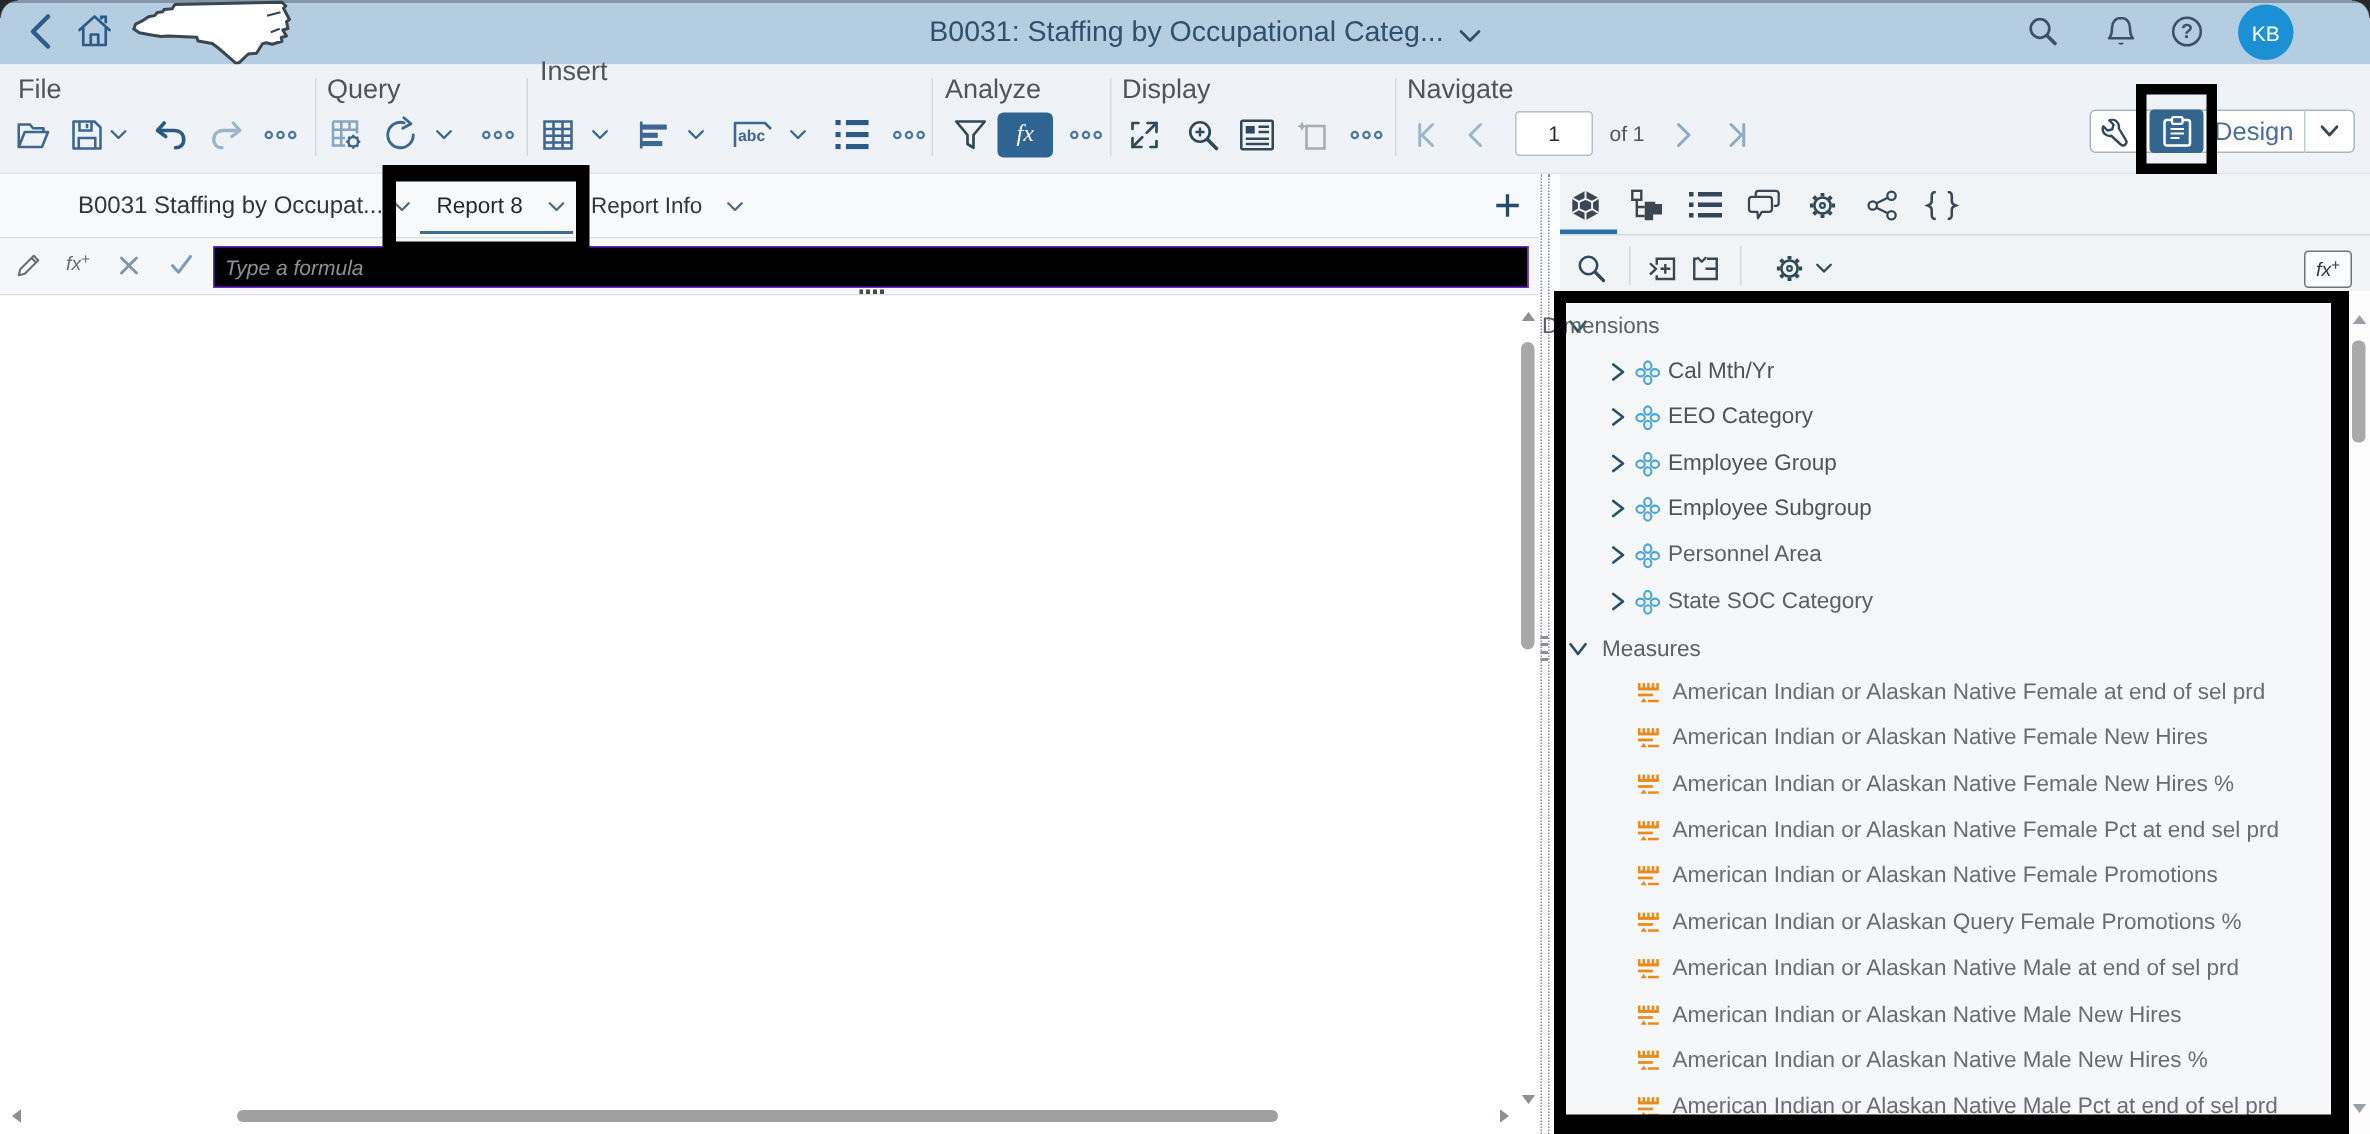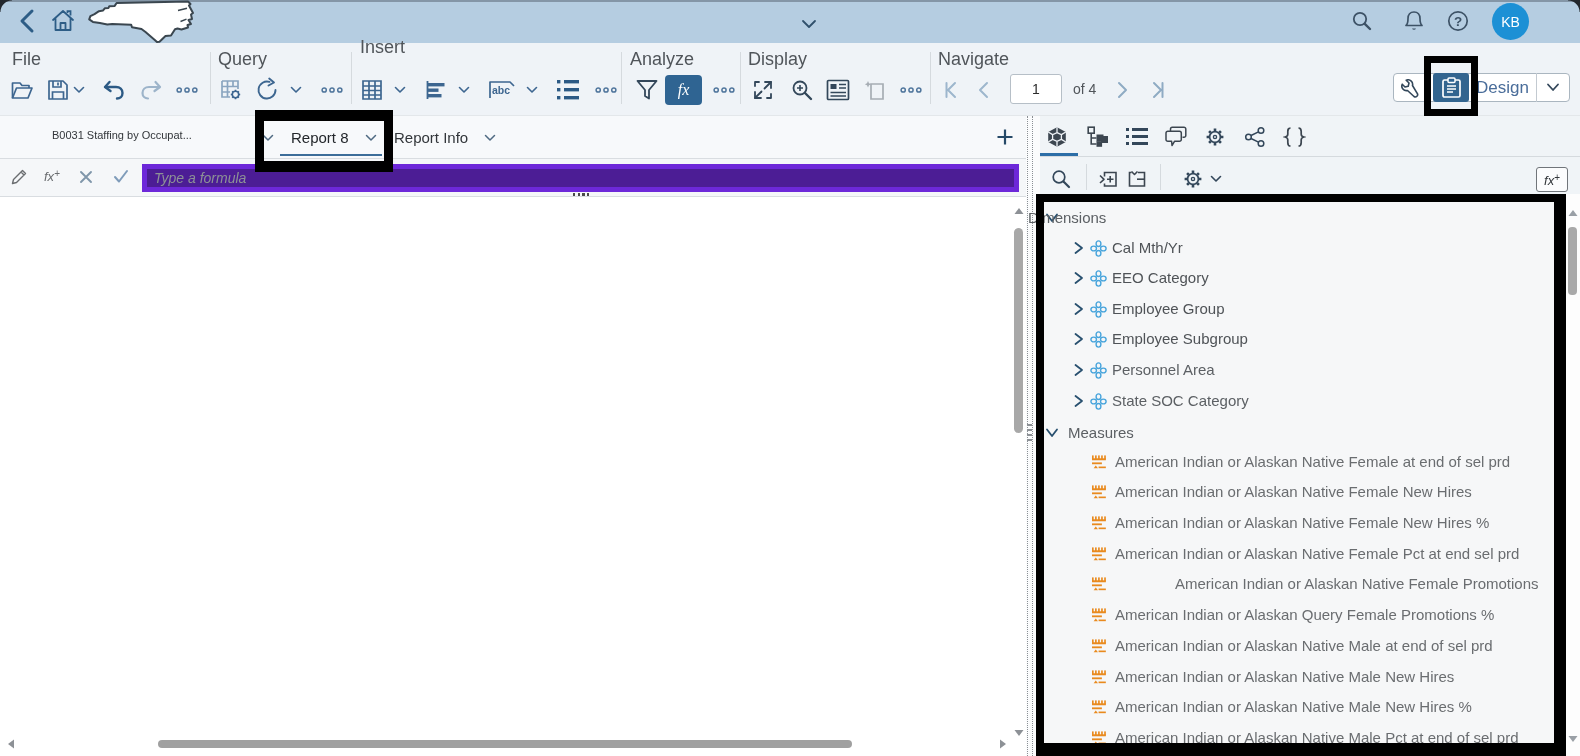--- a/index.html
+++ b/index.html
@@ -28,20 +28,21 @@
     <path d="M3 12 L13 3 L23 12 M5.5 10.5 V22 H20.5 V10.5 M10.5 22 V15 H15.5 V22" fill="none" stroke="#2d5d86" stroke-width="1.8" stroke-linejoin="round" stroke-linecap="round"></path>
     <path d="M17.5 5 V3.2 H20.5 V7.5" fill="none" stroke="#2d5d86" stroke-width="1.8"></path>
   </svg>
 
 <svg class="abs" style="left:87px;top:0" width="110" height="45" viewBox="0 0 110 45">
 <path d="M29.6,3 L101,1.5 L103.5,4 L102,5.5 L106,13 L104,14.5 L105,19 L101.5,20 L104,24 L100.5,25 L101,27.5 L94.5,29.5 L90.5,28.5 L88,29.2 L84,35.5 L78.5,36 L72.5,41.8 L70,42 L67.5,39.7 L58.5,32 L54.5,29 L45,27.3 L44.2,24.8 L25.2,24 L20.3,24.4 L12.9,23.1 L5.9,21.9 L2.2,19.4 L3.4,16.1 L7.5,14.1 L12,11.2 L16.1,10.4 L17.8,8.3 L21.5,7.9 L22.3,6.3 L27.7,5.9 Z" fill="#ffffff" stroke="#3a464f" stroke-width="2" stroke-linejoin="round"></path>
 <path d="M91,10.5 L100,8.2 M93.5,21.5 L99.5,19.2" fill="none" stroke="#3a464f" stroke-width="1.4"></path>
 </svg>
 
 <div class="abs" style="left:14px;top:0;width:1580px;height:43px;display:flex;align-items:center;justify-content:center;pointer-events:none">
+  <span style="font-size:19px;color:#30506b;margin-top:1px">B0031: Staffing by Occupational Categ...</span>
   <svg style="margin-left:10px;margin-top:4px" width="16" height="10" viewBox="0 0 16 10">
       <path d="M2 2 L8 8 L14 2" fill="none" stroke="#30506b" stroke-width="1.8" stroke-linecap="round" stroke-linejoin="round"></path>
     </svg>
 </div>
 
 <svg class="abs" style="left:1350px;top:9px" width="24" height="24" viewBox="0 0 24 24">
     <circle cx="10" cy="10" r="6.2" fill="none" stroke="#3d5266" stroke-width="1.8"></circle>
     <path d="M14.8 14.8 L20 20" stroke="#3d5266" stroke-width="2.4" stroke-linecap="round"></path>
   </svg>
 <svg class="abs" style="left:1402px;top:9px" width="24" height="24" viewBox="0 0 24 24">
@@ -219,21 +220,21 @@
 
 <svg class="abs" style="left:941px;top:80px" width="20" height="20" viewBox="0 0 20 20">
     <path d="M14 3 L7 10 L14 17 M5.5 3 V17" fill="none" stroke="#9db6cd" stroke-width="2" stroke-linecap="round" stroke-linejoin="round"></path>
   </svg>
 <svg class="abs" style="left:974px;top:80px" width="20" height="20" viewBox="0 0 20 20">
     <path d="M13 3 L6 10 L13 17" fill="none" stroke="#9db6cd" stroke-width="2" stroke-linecap="round" stroke-linejoin="round"></path>
   </svg>
 <div class="abs" style="left:1010px;top:74px;width:50px;height:28px;background:#fff;border:1px solid #b6bfc7;border-radius:3px;display:flex;align-items:center;justify-content:center">
     <span style="font-size:14px;color:#2b2b2b">1</span>
   </div>
-<div class="abs" style="left:1073px;top:81px;font-size:14px;color:#50555a">of 4</div>
+<div class="abs" style="left:1073px;top:81px;font-size:14px;color:#50555a">of 1</div>
 <svg class="abs" style="left:1112px;top:80px" width="20" height="20" viewBox="0 0 20 20">
     <path d="M7 3 L14 10 L7 17" fill="none" stroke="#8fabc4" stroke-width="2" stroke-linecap="round" stroke-linejoin="round"></path>
   </svg>
 <svg class="abs" style="left:1148px;top:80px" width="20" height="20" viewBox="0 0 20 20">
     <path d="M6 3 L13 10 L6 17 M14.5 3 V17" fill="none" stroke="#8fabc4" stroke-width="2" stroke-linecap="round" stroke-linejoin="round"></path>
   </svg>
 
 <div class="abs" style="left:1393px;top:73px;width:177px;height:29px;background:#fff;border:1px solid #aab6c0;border-radius:4px;box-sizing:border-box"></div>
 <div class="abs" style="left:1433px;top:73px;width:36px;height:29px;background:#33658f;border-radius:3px;box-sizing:border-box"></div>
 <div class="abs" style="left:1469px;top:73px;width:68px;height:29px;border-right:1px solid #c3cad1;box-sizing:border-box;display:flex;align-items:center;justify-content:center">
@@ -247,21 +248,21 @@
     <rect x="7" y="1" width="7" height="4.5" rx="1" fill="#2f6492" stroke="#fff" stroke-width="1.5"></rect>
     <path d="M6 9 H15 M6 12 H15 M6 15 H12" stroke="#fff" stroke-width="1.4"></path>
   </svg>
 <svg class="abs" style="left:1546px;top:83px" width="14" height="9" viewBox="0 0 14 9">
     <path d="M2 1.5 L7 7 L12 1.5" fill="none" stroke="#33475a" stroke-width="1.8" stroke-linecap="round" stroke-linejoin="round"></path>
   </svg>
 
 <div class="abs" style="left:1424px;top:56px;width:54px;height:60px;border:7px solid #000;box-sizing:border-box"></div>
 
 <div class="abs" style="left:0;top:116px;width:1026px;height:42px;background:#f7f9fb;border-bottom:1px solid #d9dde1"></div>
-<div class="abs" style="left:52px;top:129px;font-size:11px;color:#32363a">B0031 Staffing by Occupat...</div>
+<div class="abs" style="left:52px;top:129px;font-size:16px;color:#32363a">B0031 Staffing by Occupat...</div>
 <svg class="abs" style="left:262px;top:134px" width="12" height="8" viewBox="0 0 12 8">
     <path d="M1.5 1.5 L6 6 L10.5 1.5" fill="none" stroke="#4f6a82" stroke-width="1.5" stroke-linecap="round" stroke-linejoin="round"></path>
   </svg>
 <div class="abs" style="left:291px;top:129px;font-size:15px;color:#23272b">Report 8</div>
 <svg class="abs" style="left:365px;top:134px" width="12" height="8" viewBox="0 0 12 8">
     <path d="M1.5 1.5 L6 6 L10.5 1.5" fill="none" stroke="#4f6a82" stroke-width="1.5" stroke-linecap="round" stroke-linejoin="round"></path>
   </svg>
 <div class="abs" style="left:280px;top:154px;width:102px;height:2px;background:#3c6d99"></div>
 <div class="abs" style="left:394px;top:129px;font-size:15px;color:#32363a">Report Info</div>
 <svg class="abs" style="left:484px;top:134px" width="12" height="8" viewBox="0 0 12 8">
@@ -277,21 +278,21 @@
 <svg class="abs" style="left:10px;top:168px" width="18" height="18" viewBox="0 0 18 18">
     <path d="M2.5 15.5 L3.5 11.5 L12.5 2.5 L15.5 5.5 L6.5 14.5 Z M11 4 L14 7" fill="none" stroke="#6a6d70" stroke-width="1.4" stroke-linejoin="round"></path>
   </svg>
 <div class="abs" style="left:44px;top:168px;font-size:13px;color:#6a6d70;font-style:italic">fx<span style="font-size:10px;vertical-align:4px;font-style:normal">+</span></div>
 <svg class="abs" style="left:79px;top:170px" width="14" height="14" viewBox="0 0 14 14">
     <path d="M2 2 L12 12 M12 2 L2 12" stroke="#7f96aa" stroke-width="1.9" stroke-linecap="round"></path>
   </svg>
 <svg class="abs" style="left:113px;top:169px" width="16" height="15" viewBox="0 0 16 15">
     <path d="M2 8 L6 12.5 L14 2" fill="none" stroke="#7f9cba" stroke-width="2" stroke-linecap="round" stroke-linejoin="round"></path>
   </svg>
-<div class="abs" style="left:142px;top:164px;width:877px;height:28px;background:#4c1d95;border:5px solid #6d28d9;box-sizing:border-box;display:flex;align-items:center">
+<div class="abs" style="left:142px;top:164px;width:877px;height:28px;background:#000000;border:1px solid #6d28d9;box-sizing:border-box;display:flex;align-items:center">
     <span style="margin-left:7px;font-size:14px;font-style:italic;color:#8d9196">Type a formula</span>
   </div>
 <div class="abs" style="left:573px;top:193px;width:17px;height:3px;background:repeating-linear-gradient(90deg,#4a4a4a 0 2.5px,rgba(0,0,0,0) 2.5px 4.6px)"></div>
 
 <div class="abs" style="left:0;top:197px;width:1026px;height:559px;background:#ffffff"></div>
 
 <svg class="abs" style="left:1014px;top:207px" width="10" height="8" viewBox="0 0 10 8">
     <path d="M5 1 L9.5 7 H0.5 Z" fill="#8d9196"></path>
   </svg>
 <div class="abs" style="left:1014px;top:228px;width:9px;height:205px;background:#a8a8a8;border-radius:5px"></div>
@@ -544,21 +545,21 @@
       <rect x="4.7" y="0.5" width="2" height="5"></rect>
       <rect x="8.4" y="0.5" width="2" height="5"></rect>
       <rect x="12.1" y="0.5" width="2" height="5"></rect>
       <rect x="15.8" y="0.5" width="2" height="5"></rect>
       <rect x="1" y="4" width="16.8" height="2.4"></rect>
       <rect x="1" y="9" width="12" height="2.2"></rect>
       <path d="M3 16 l2.6-3.4 2.6 3.4 Z"></path>
       <rect x="9" y="14" width="8.8" height="2"></rect>
     </g>
   </svg>
-<div class="trow mtxt" style="left:1175px;top:575px">American Indian or Alaskan Native Female Promotions</div>
+<div class="trow mtxt" style="left:1115px;top:575px">American Indian or Alaskan Native Female Promotions</div>
 <svg class="abs" style="left:1091px;top:608px" width="16" height="14" viewBox="0 0 19 17">
     <g fill="#e98a1e">
       <rect x="1" y="0.5" width="2" height="5"></rect>
       <rect x="4.7" y="0.5" width="2" height="5"></rect>
       <rect x="8.4" y="0.5" width="2" height="5"></rect>
       <rect x="12.1" y="0.5" width="2" height="5"></rect>
       <rect x="15.8" y="0.5" width="2" height="5"></rect>
       <rect x="1" y="4" width="16.8" height="2.4"></rect>
       <rect x="1" y="9" width="12" height="2.2"></rect>
       <path d="M3 16 l2.6-3.4 2.6 3.4 Z"></path>

